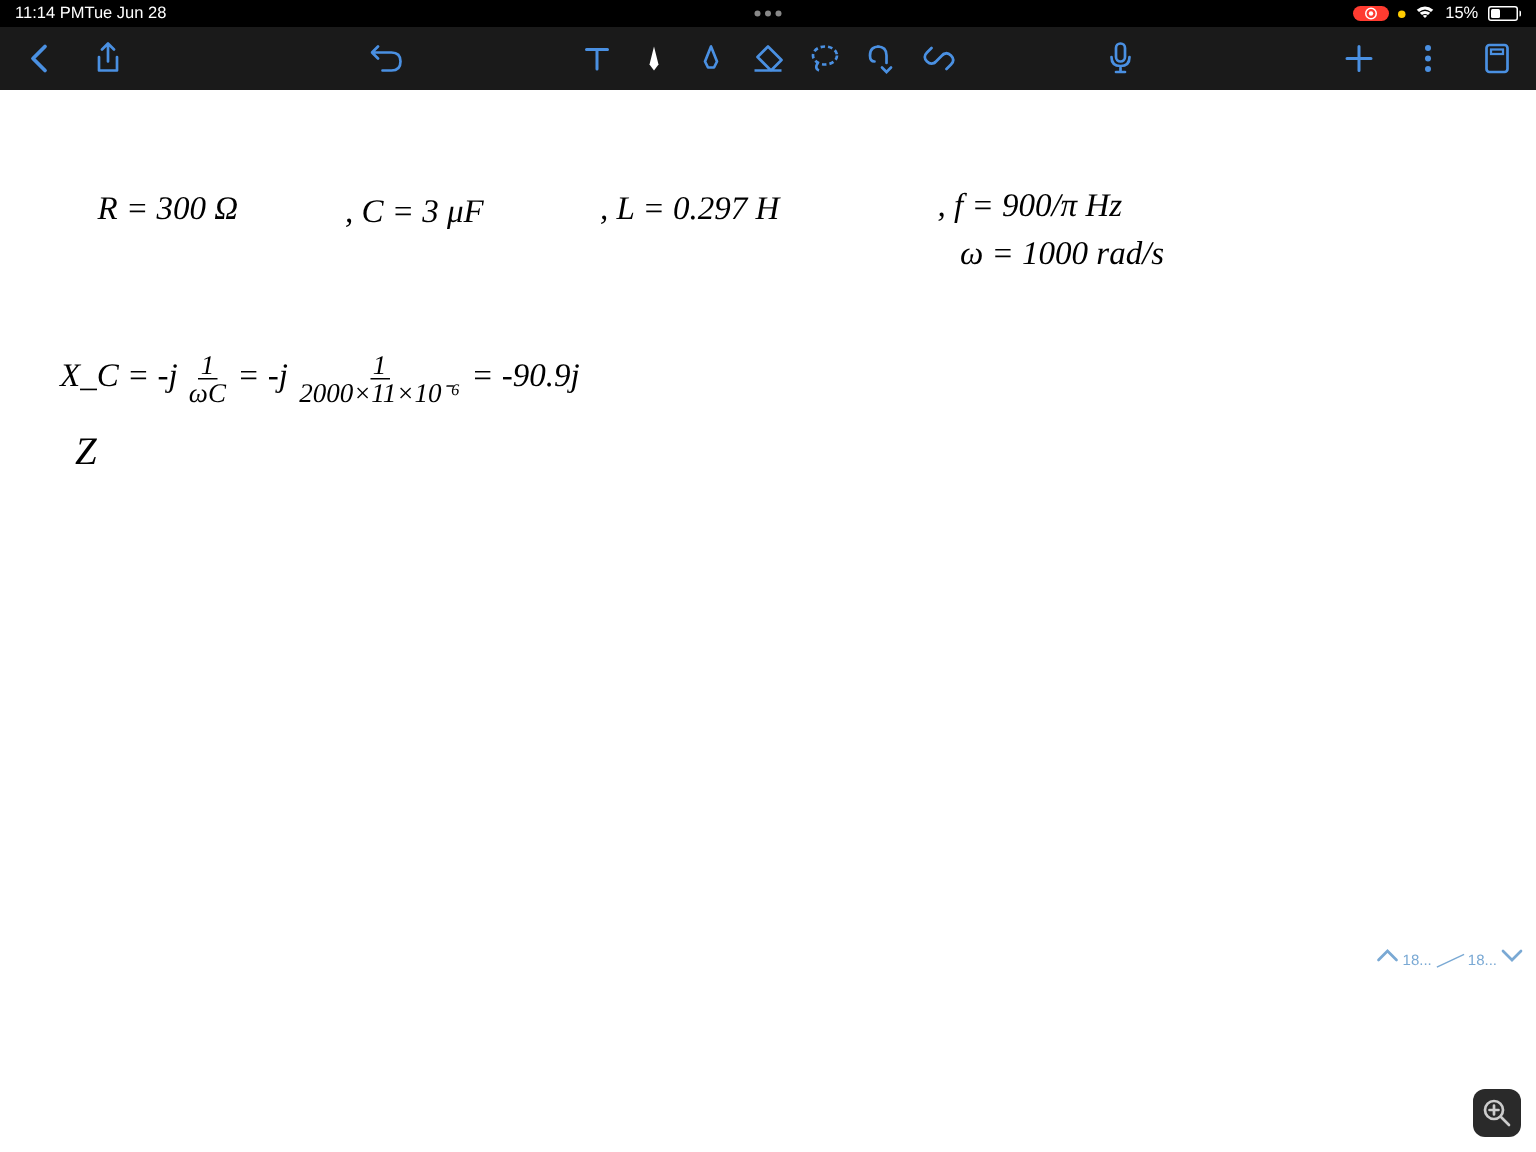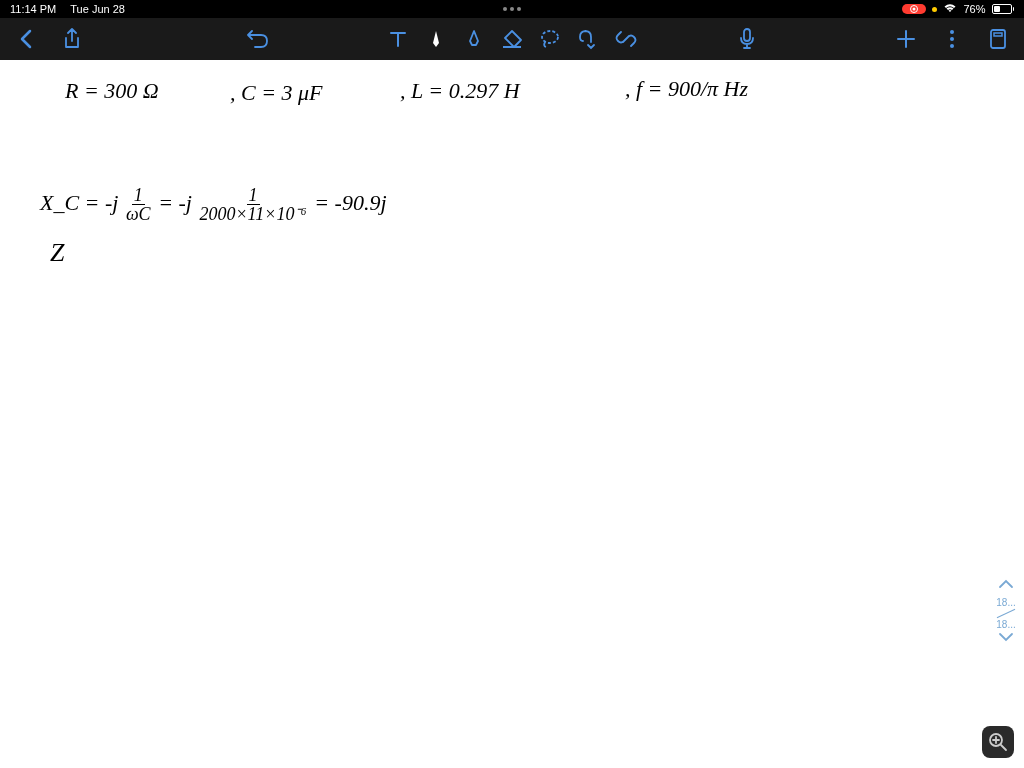--- a/index.html
+++ b/index.html
@@ -22,21 +22,21 @@
       display: flex;
       align-items: center;
       justify-content: space-between;
       padding: 0 10px;
       font-size: 11px;
       font-weight: 500;
     }
     .status-left {
       display: flex;
       align-items: flex-start;
-      gap: 14px;
+      gap: 0;
     }
     .status-center {
       position: absolute;
       left: 50%;
       transform: translateX(-50%);
       display: flex;
       gap: 3px;
     }
     .status-center .dot {
       width: 4px;
@@ -160,27 +160,28 @@
       bottom: 0;
       background: #fff;
     }
     .handwriting {
       position: absolute;
       font-family: 'Comic Sans MS', cursive;
       font-size: 22px;
       color: #000;
       white-space: nowrap;
       font-style: italic;
+      margin-top: 48px;
     }
     .page-nav {
       position: absolute;
       right: 8px;
       bottom: 120px;
       display: flex;
-      flex-direction: column;
+      flex-direction: row;
       align-items: center;
       gap: 2px;
       color: #7aa9d4;
       font-size: 10px;
     }
     .page-nav-arrow {
       width: 16px;
       height: 16px;
       cursor: pointer;
     }
@@ -236,21 +237,21 @@
   <div class="status-right">
     <div class="record-pill">
       <div class="record-dot"></div>
     </div>
     <div class="yellow-dot"></div>
     <span class="wifi-icon">
       <svg width="14" height="10" viewBox="0 0 14 10">
           <path d="M7 9 L5.5 7.5 Q7 6.5 8.5 7.5 Z M3.5 5.5 Q7 3 10.5 5.5 L9 7 Q7 5.5 5 7 Z M1.5 3.5 Q7 -1 12.5 3.5 L11 5 Q7 1.5 3 5 Z" fill="#fff"></path>
         </svg>
     </span>
-    <span>76%</span>
+    <span>15%</span>
     <div class="battery-icon">
       <div class="battery-body">
           <div class="battery-fill"></div>
         </div>
       <div class="battery-tip"></div>
     </div>
   </div>
 </div>
 
 <div class="toolbar">
@@ -335,20 +336,21 @@
         </svg>
     </div>
   </div>
 </div>
 
 <div class="canvas">
   <div class="handwriting" style="top:18px;left:65px">R = 300 Ω</div>
   <div class="handwriting" style="top:20px;left:230px">, C = 3 μF</div>
   <div class="handwriting" style="top:18px;left:400px">, L = 0.297 H</div>
   <div class="handwriting" style="top:16px;left:625px">, f = 900/π Hz</div>
+  <div class="handwriting" style="top:48px;left:640px">ω = 1000 rad/s</div>
   <div class="handwriting" style="top:126px;left:40px">
     <span>X_C = -j</span>
     <span class="fraction">
         <span class="num">1</span>
         <span class="den">ωC</span>
       </span>
     <span> = -j</span>
     <span class="fraction">
         <span class="num">1</span>
         <span class="den">2000×11×10⁻⁶</span>

